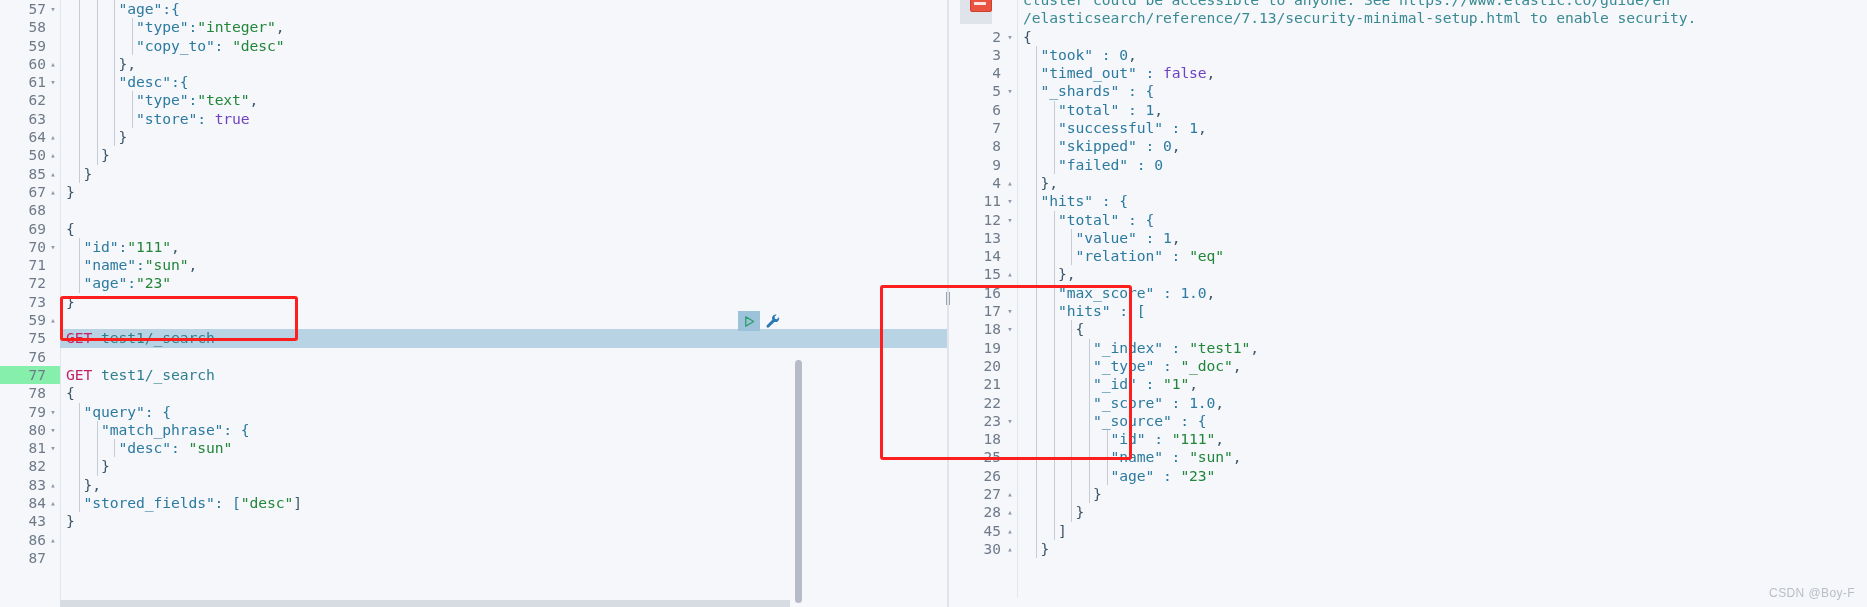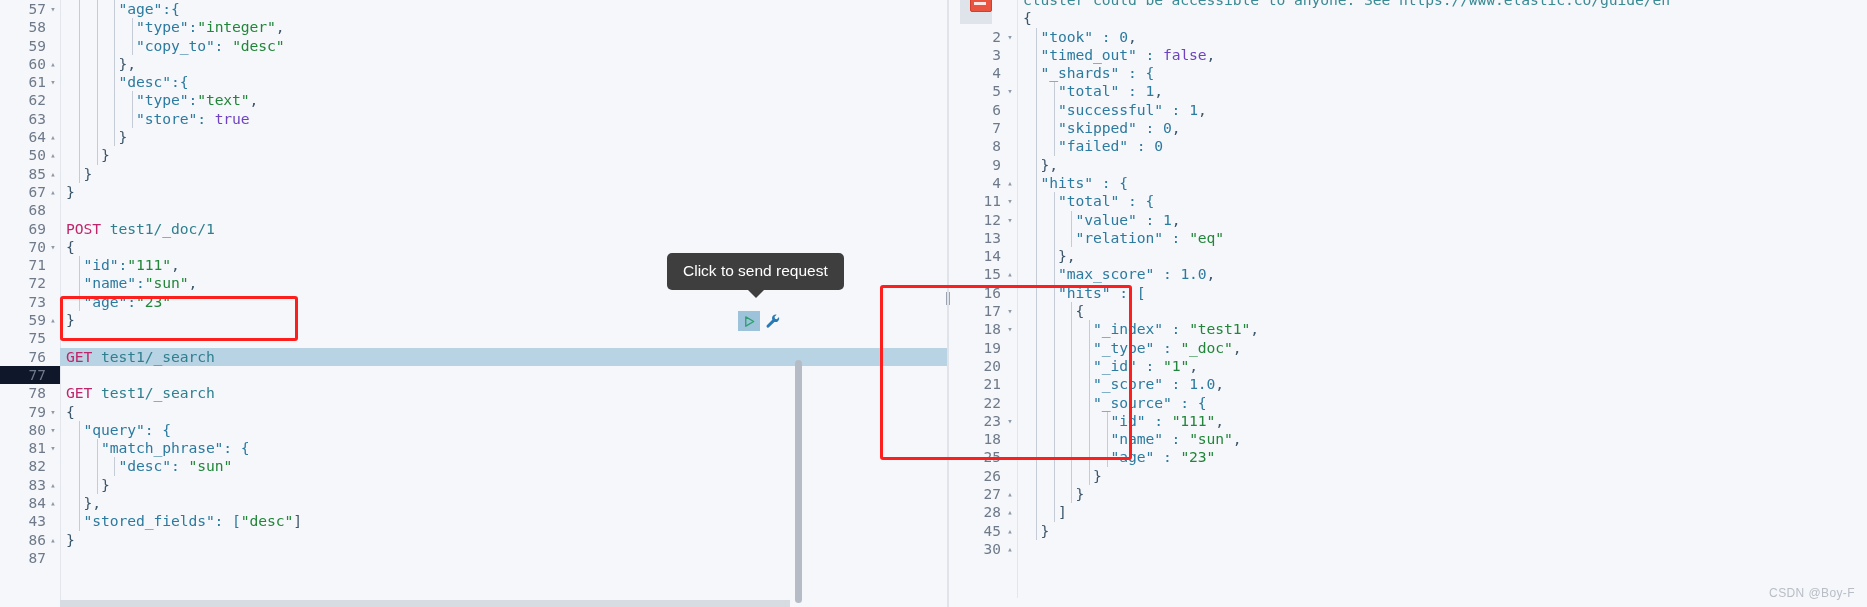--- a/index.html
+++ b/index.html
@@ -67,21 +67,21 @@
     width: 10px;
     text-align: center;
     color: #8d99a8;
     font-size: 9px;
     line-height: 18.3px;
   }
   .gut-row {
     position: relative;
     height: 18.3px;
   }
-  .gut-row.active { background: #0f172a; }
+  .gut-row.active { background: #86efac; }
 
   .code-line {
     position: relative;
     height: 18.3px;
     line-height: 18.3px;
     padding-left: 6px;
     white-space: pre;
     font-size: 14.7px;
     color: #2c6e8e;
     font-family: "DejaVu Sans Mono", monospace;
@@ -367,21 +367,20 @@
         <div class="code-line"><span class="guide" style="left: 19.2px;"></span><span class="guide" style="left: 36.8px;"></span><span class="guide" style="left: 54.4px;"></span><span class="guide" style="left: 72px;"></span><span class="k-key">        "copy_to": </span><span class="k-str">"desc"</span></div>
         <div class="code-line"><span class="guide" style="left: 19.2px;"></span><span class="guide" style="left: 36.8px;"></span><span class="guide" style="left: 54.4px;"></span><span class="k-punct">      },</span></div>
         <div class="code-line"><span class="guide" style="left: 19.2px;"></span><span class="guide" style="left: 36.8px;"></span><span class="guide" style="left: 54.4px;"></span><span class="k-key">      "desc":{</span></div>
         <div class="code-line"><span class="guide" style="left: 19.2px;"></span><span class="guide" style="left: 36.8px;"></span><span class="guide" style="left: 54.4px;"></span><span class="guide" style="left: 72px;"></span><span class="k-key">        "type":</span><span class="k-str">"text"</span><span class="k-punct">,</span></div>
         <div class="code-line"><span class="guide" style="left: 19.2px;"></span><span class="guide" style="left: 36.8px;"></span><span class="guide" style="left: 54.4px;"></span><span class="guide" style="left: 72px;"></span><span class="k-key">        "store": </span><span class="k-bool">true</span></div>
         <div class="code-line"><span class="guide" style="left: 19.2px;"></span><span class="guide" style="left: 36.8px;"></span><span class="guide" style="left: 54.4px;"></span><span class="k-punct">      }</span></div>
         <div class="code-line"><span class="guide" style="left: 19.2px;"></span><span class="guide" style="left: 36.8px;"></span><span class="k-punct">    }</span></div>
         <div class="code-line"><span class="guide" style="left: 19.2px;"></span><span class="k-punct">  }</span></div>
         <div class="code-line"><span class="k-punct">}</span></div>
         <div class="code-line">&nbsp;</div>
-        <div class="code-line"><span class="k-method">POST</span><span class="k-url"> test1/_doc/1</span></div>
         <div class="code-line"><span class="k-punct">{</span></div>
         <div class="code-line"><span class="guide" style="left: 19.2px;"></span><span class="k-key">  "id":</span><span class="k-str">"111"</span><span class="k-punct">,</span></div>
         <div class="code-line"><span class="guide" style="left: 19.2px;"></span><span class="k-key">  "name":</span><span class="k-str">"sun"</span><span class="k-punct">,</span></div>
         <div class="code-line"><span class="guide" style="left: 19.2px;"></span><span class="k-key">  "age":</span><span class="k-str">"23"</span></div>
         <div class="code-line"><span class="k-punct">}</span></div>
         <div class="code-line">&nbsp;</div>
         <div class="code-line hl"><span class="k-method">GET</span><span class="k-url"> test1/_search</span></div>
         <div class="code-line">&nbsp;</div>
         <div class="code-line"><span class="k-method">GET</span><span class="k-url"> test1/_search</span></div>
         <div class="code-line"><span class="k-punct">{</span></div>
@@ -502,20 +501,21 @@
           <span class="ln">45</span>
           <span class="fold">▴</span>
         </div>
         <div class="gut-row">
           <span class="ln">30</span>
           <span class="fold">▴</span>
         </div>
       </div>
     <div class="code-area" id="right-code" style="top: -9px;">
         <div class="code-line"><span class="k-warn">cluster could be accessible to anyone. See https://www.elastic.co/guide/en</span></div>
+        <div class="code-line"><span class="k-warn">/elasticsearch/reference/7.13/security-minimal-setup.html to enable security.</span></div>
         <div class="code-line"><span class="k-punct">{</span></div>
         <div class="code-line"><span class="guide" style="left: 19.2px;"></span><span class="k-key">  "took" : </span><span class="k-num">0</span><span class="k-punct">,</span></div>
         <div class="code-line"><span class="guide" style="left: 19.2px;"></span><span class="k-key">  "timed_out" : </span><span class="k-bool">false</span><span class="k-punct">,</span></div>
         <div class="code-line"><span class="guide" style="left: 19.2px;"></span><span class="k-key">  "_shards" : {</span></div>
         <div class="code-line"><span class="guide" style="left: 19.2px;"></span><span class="guide" style="left: 36.8px;"></span><span class="k-key">    "total" : </span><span class="k-num">1</span><span class="k-punct">,</span></div>
         <div class="code-line"><span class="guide" style="left: 19.2px;"></span><span class="guide" style="left: 36.8px;"></span><span class="k-key">    "successful" : </span><span class="k-num">1</span><span class="k-punct">,</span></div>
         <div class="code-line"><span class="guide" style="left: 19.2px;"></span><span class="guide" style="left: 36.8px;"></span><span class="k-key">    "skipped" : </span><span class="k-num">0</span><span class="k-punct">,</span></div>
         <div class="code-line"><span class="guide" style="left: 19.2px;"></span><span class="guide" style="left: 36.8px;"></span><span class="k-key">    "failed" : </span><span class="k-num">0</span></div>
         <div class="code-line"><span class="guide" style="left: 19.2px;"></span><span class="k-punct">  },</span></div>
         <div class="code-line"><span class="guide" style="left: 19.2px;"></span><span class="k-key">  "hits" : {</span></div>
@@ -546,24 +546,20 @@
     <i></i>
       <i></i>
   </div>
 
   <div id="right-gutter-top"></div>
   <div id="error-marker"></div>
 
   <div class="redbox" id="redbox-left"></div>
   <div class="redbox" id="redbox-right"></div>
 
-  <div id="tooltip">
-    <span>Click to send request</span>
-    <span class="tip-arrow"></span>
-  </div>
 
   <div id="line-actions">
     <div class="act-btn sel">
       <svg width="15" height="15" viewBox="0 0 16 16" aria-hidden="true">
         <path d="M4 3 L12.5 8 L4 13 Z" fill="none" stroke="#2f9e6e" stroke-width="1.4" stroke-linejoin="round"></path>
       </svg>
     </div>
     <div class="act-btn">
       <svg width="16" height="16" viewBox="0 0 16 16" aria-hidden="true">
         <path d="M10.6 1.6a3.7 3.7 0 0 0-3.3 5.2L2.1 12a1.5 1.5 0 1 0 2.1 2.1l5.2-5.2a3.7 3.7 0 0 0 4.6-4.8l-2.1 2.1-1.9-.5-.5-1.9 2.1-2.1a3.7 3.7 0 0 0-1-.1z" fill="#2a7ab5"></path>

